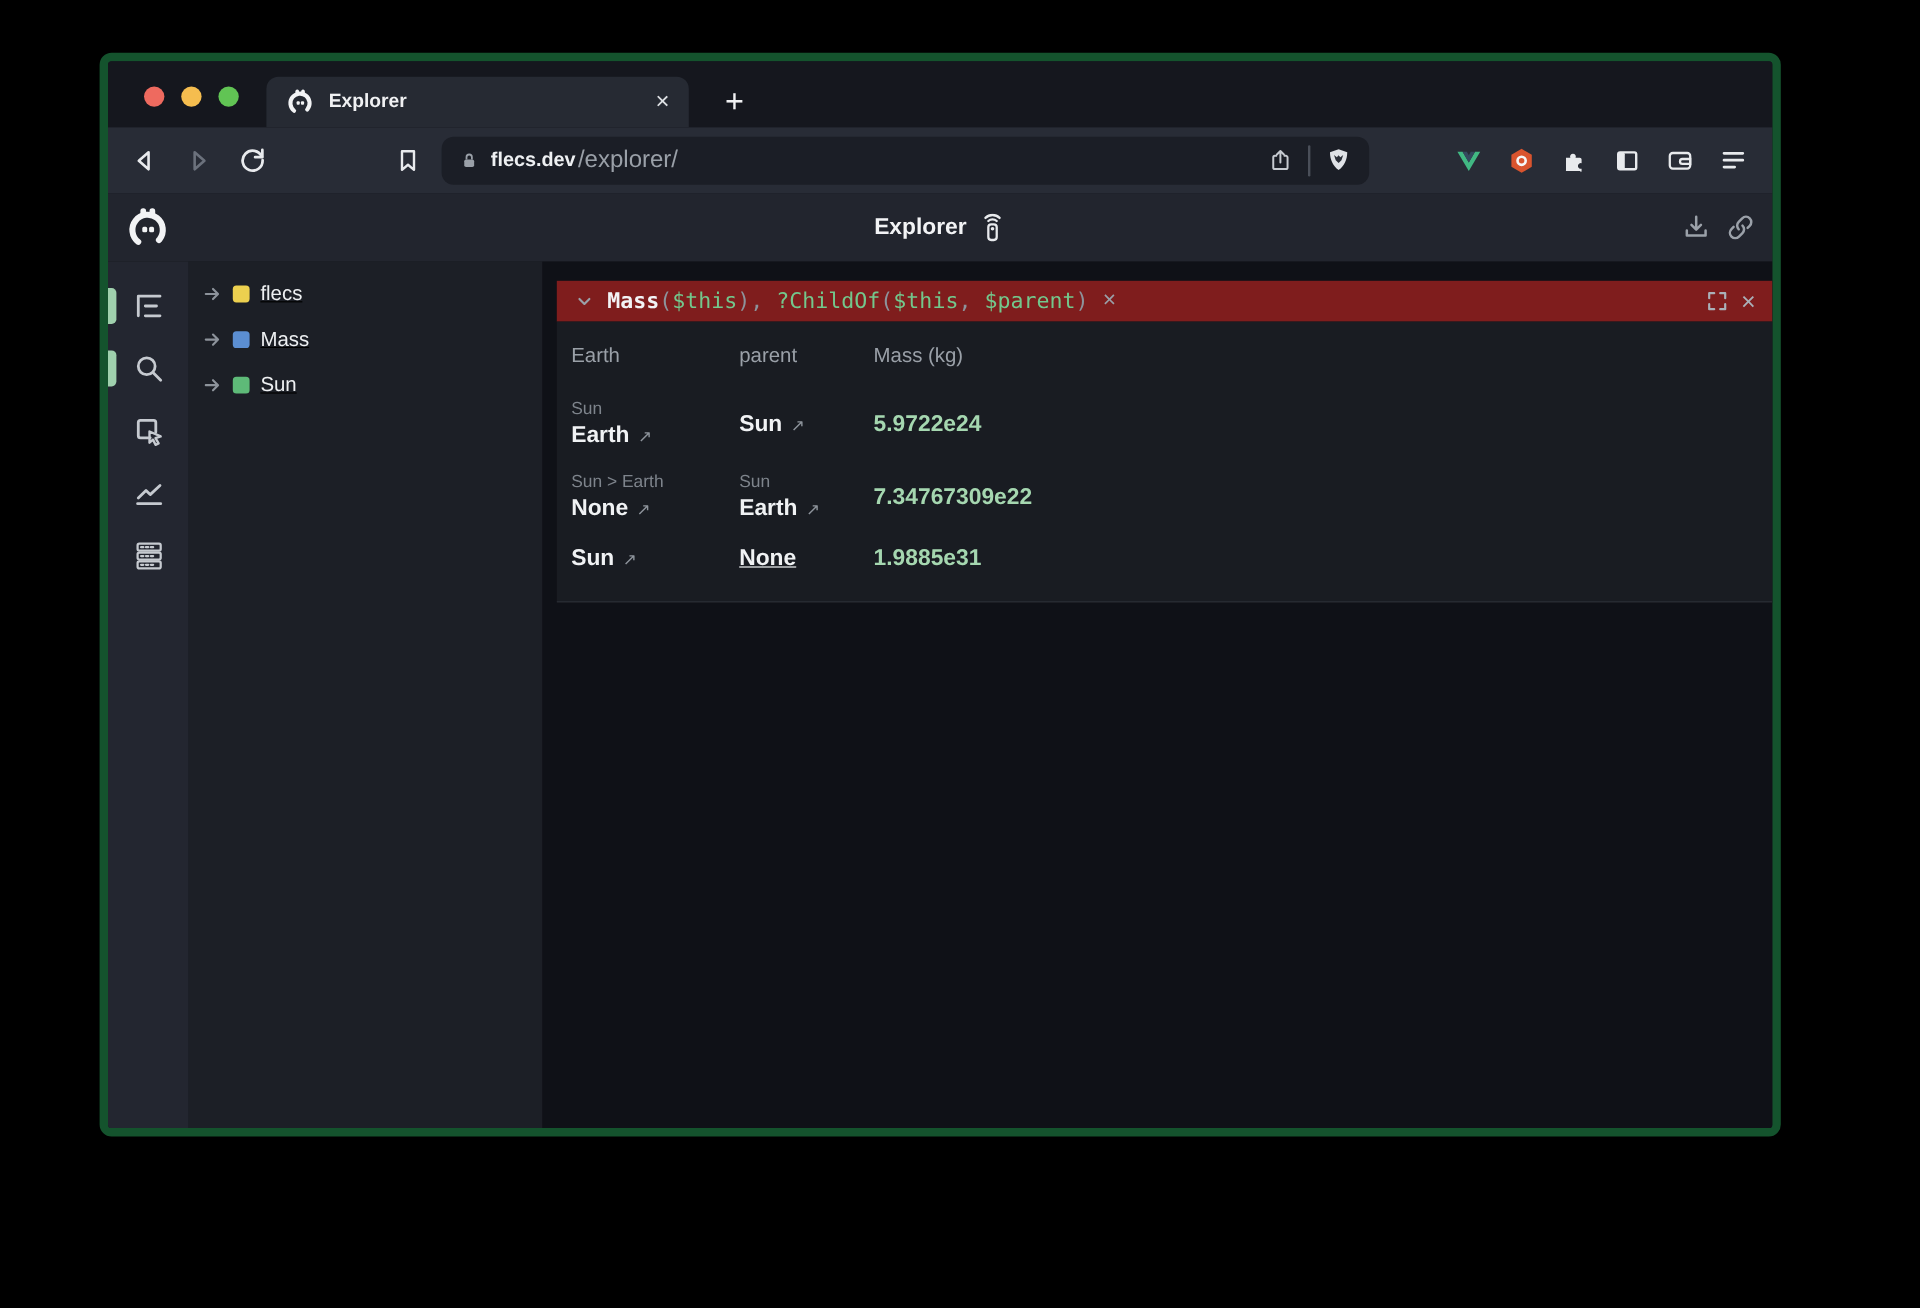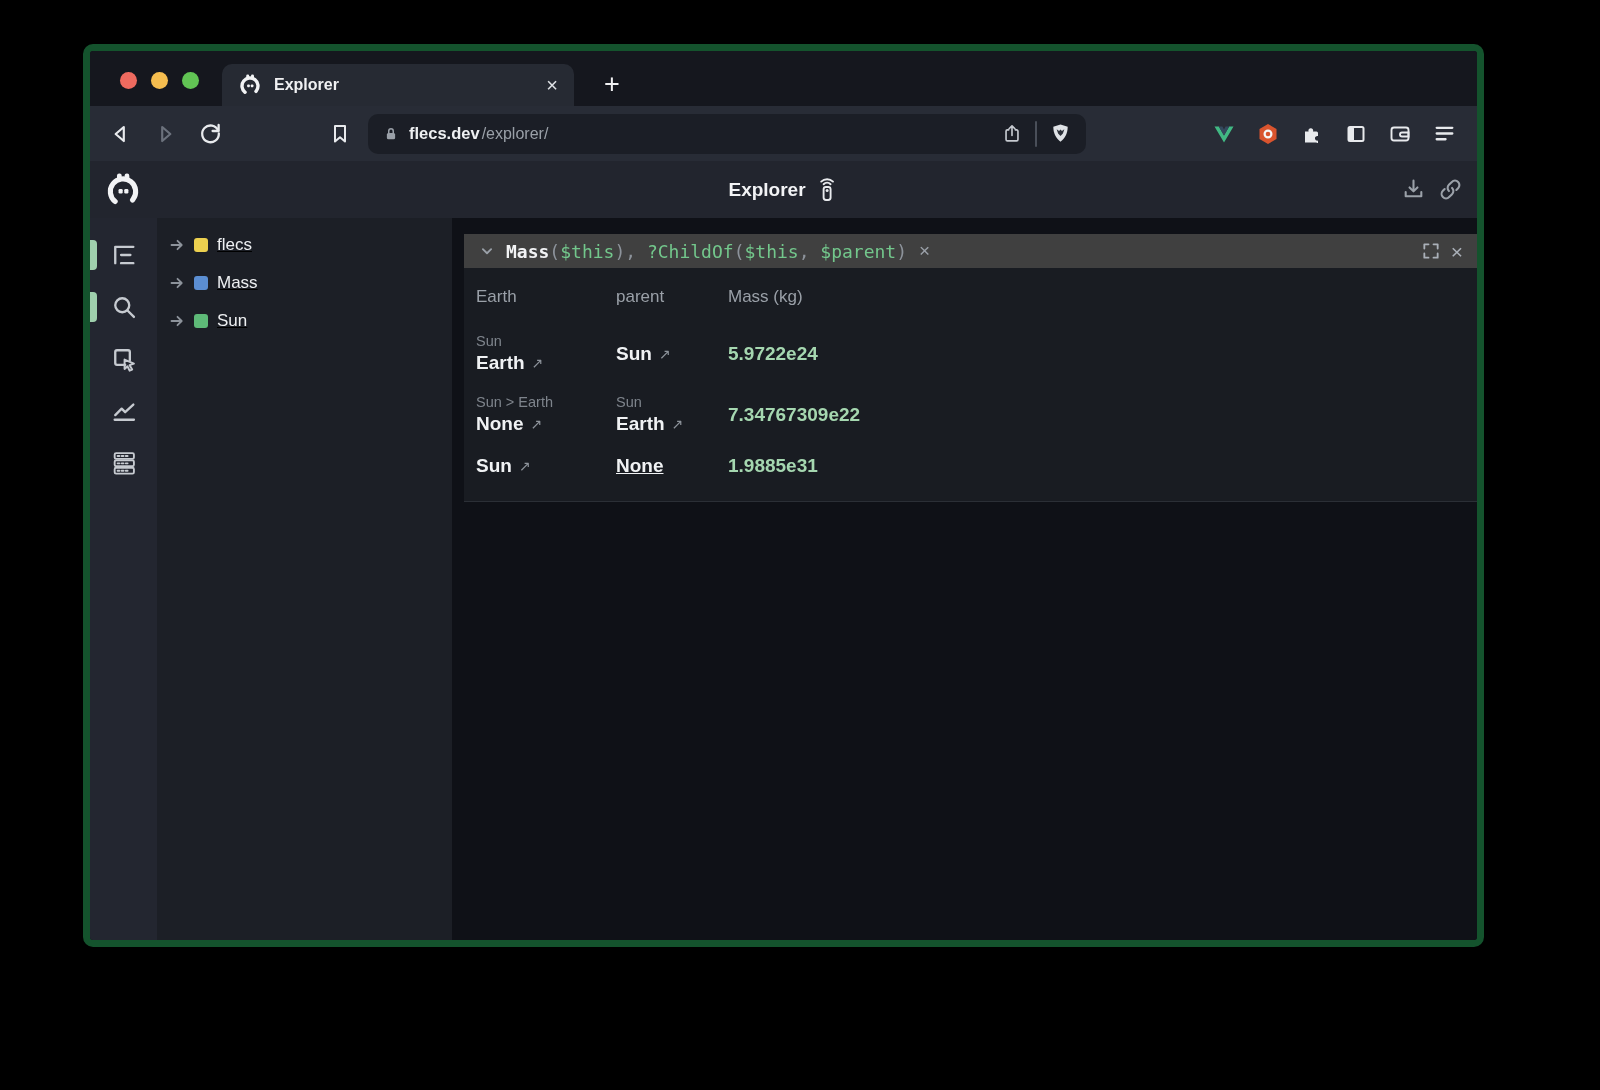--- a/index.html
+++ b/index.html
@@ -20,24 +20,24 @@
   .tab-title { flex:1; color:#f0f1f3; font-size:16px; font-weight:700; }
   .tab-close { color:#dfe2e6; font-size:20px; line-height:1; cursor:default; }
   .newtab { position:absolute; left:505px; bottom:6px; color:#f0f1f3; font-size:27px;
             font-weight:400; width:34px; text-align:center; }
 
   
   .toolbar { height:55px; background:#282c36; display:flex; align-items:center;
              padding:0 16px; }
   .nav-ic { width:28px; height:28px; display:flex; align-items:center; justify-content:center; }
   .ic { display:block; }
-  .urlbar { width:718px; height:40px; margin-left:14px; background:#1b1e26;
+  .urlbar { width:773px; height:40px; margin-left:14px; background:#1b1e26;
             border-radius:10px; display:flex; align-items:center; padding:0 14px; gap:9px; }
   .url-host { color:#eef0f2; font-size:16.5px; font-weight:700; }
-  .url-path { color:#9aa0a8; font-size:16px; font-weight:400; margin-left:-7px; }
+  .url-path { color:#9aa0a8; font-size:20px; font-weight:400; margin-left:-7px; }
   .url-right { margin-left:auto; display:flex; align-items:center; gap:12px; }
   .vsep { width:2px; height:26px; background:#4a4f59; border-radius:1px; }
   .exts { margin-left:auto; display:flex; align-items:center; gap:20px; padding-right:4px; }
 
   
   .appheader { height:57px; background:#22252e; display:grid;
                grid-template-columns:1fr auto 1fr; align-items:center; padding:0 14px; }
   .apptitle { display:flex; align-items:center; gap:9px; color:#f2f3f5;
               font-size:19px; font-weight:700; justify-self:center; }
   .header-right { justify-self:end; display:flex; align-items:center; gap:12px; }
@@ -48,21 +48,21 @@
           flex-direction:column; align-items:center; padding-top:23px; gap:24px; }
   .pill { position:absolute; left:0; width:7px; height:30px; border-radius:0 4px 4px 0; }
   .rail-btn { width:28px; height:28px; display:flex; align-items:center; justify-content:center; }
 
   .tree { width:295px; background:#1c1f26; padding-top:8px; }
   .tree-item { height:38px; display:flex; align-items:center; padding-left:12px; gap:9px;text-decoration:underline; }
   .tree-label { color:#eef0f2; font-size:17px; }
   .sq { width:14px; height:14px; border-radius:3px; }
 
   .content { flex:1; background:#0f1117; padding:16px 0 0 12px; }
-  .query-bar { height:34px; background:#404040; display:flex; align-items:center;
+  .query-bar { height:34px; background:#7f1d1d; display:flex; align-items:center;
                padding:0 14px; gap:10px; }
   .qtokens { font-family:"DejaVu Sans Mono", monospace; font-size:18px; white-space:pre; }
   .tok-ident { color:#f2f3f5; font-weight:700; }
   .tok-punct { color:#8d939b; }
   .tok-var { color:#73c78c; }
   .q-clear { color:#9aa0a8; font-size:19px; margin-left:2px; }
   .q-spacer { flex:1; }
   .q-close { color:#aab0b8; font-size:21px; line-height:1; }
 
   .qtable { background:#191c22; border-bottom:1px solid #2b2f36; padding-bottom:14px; }

